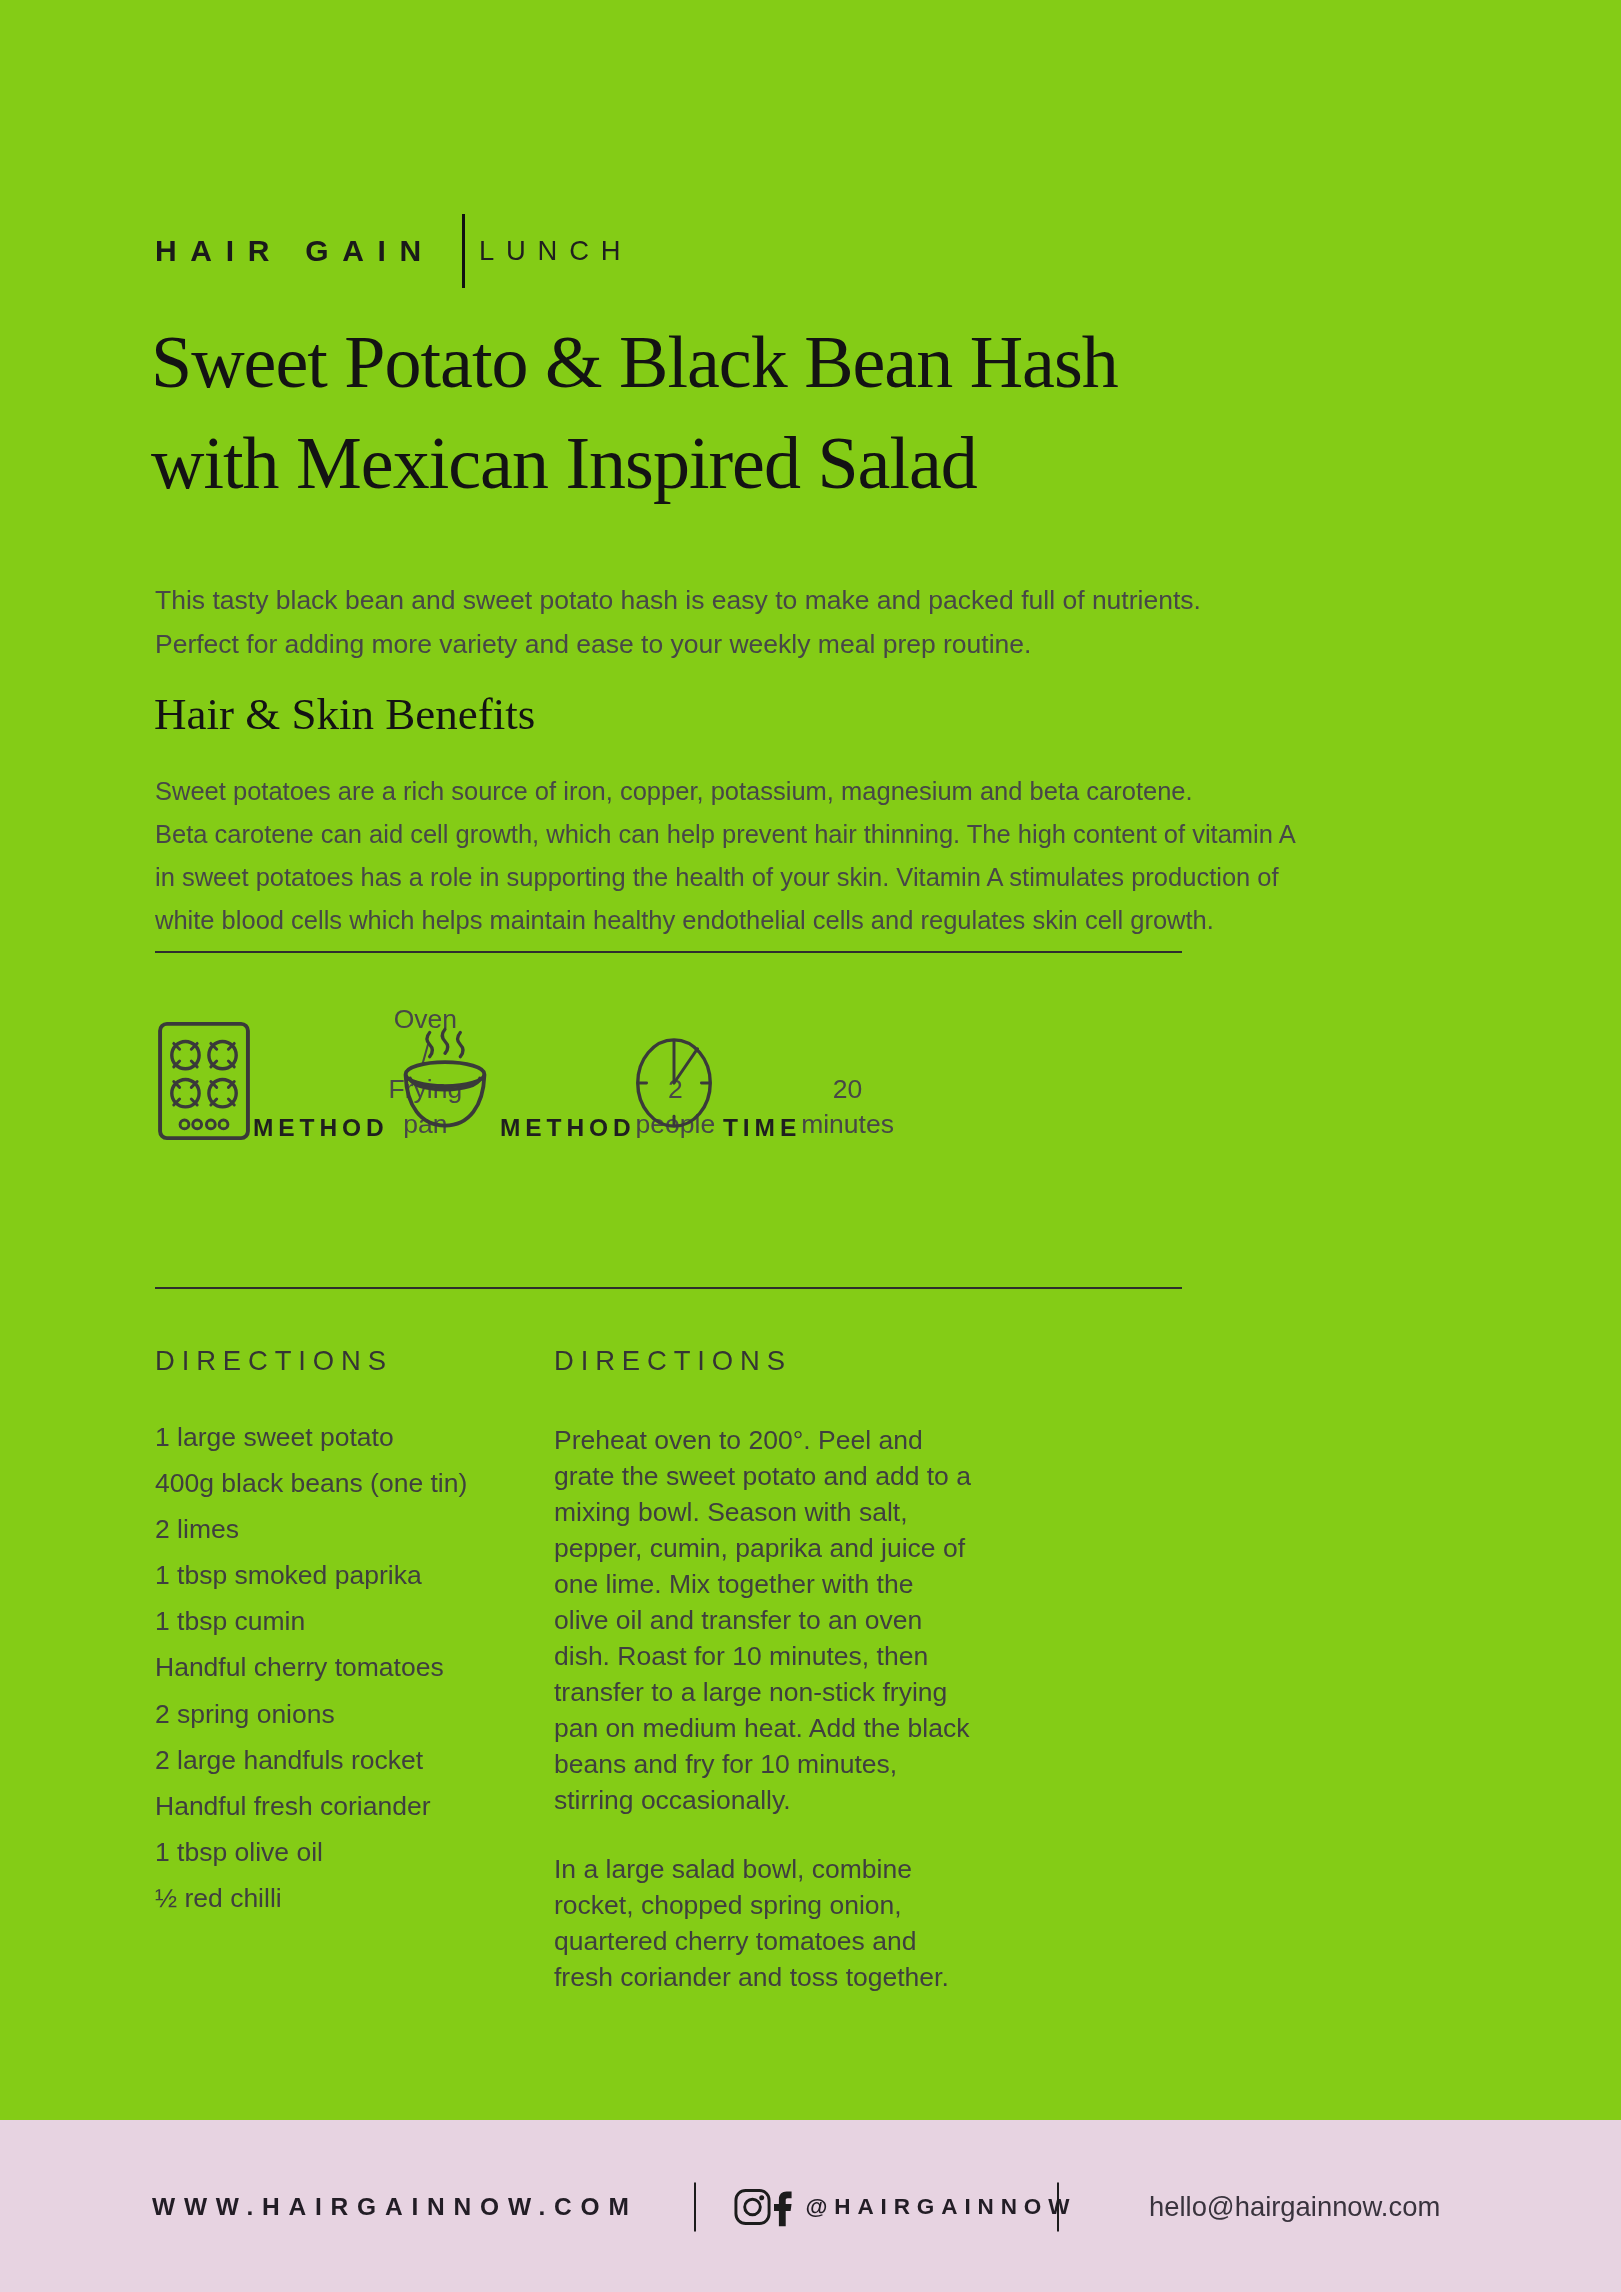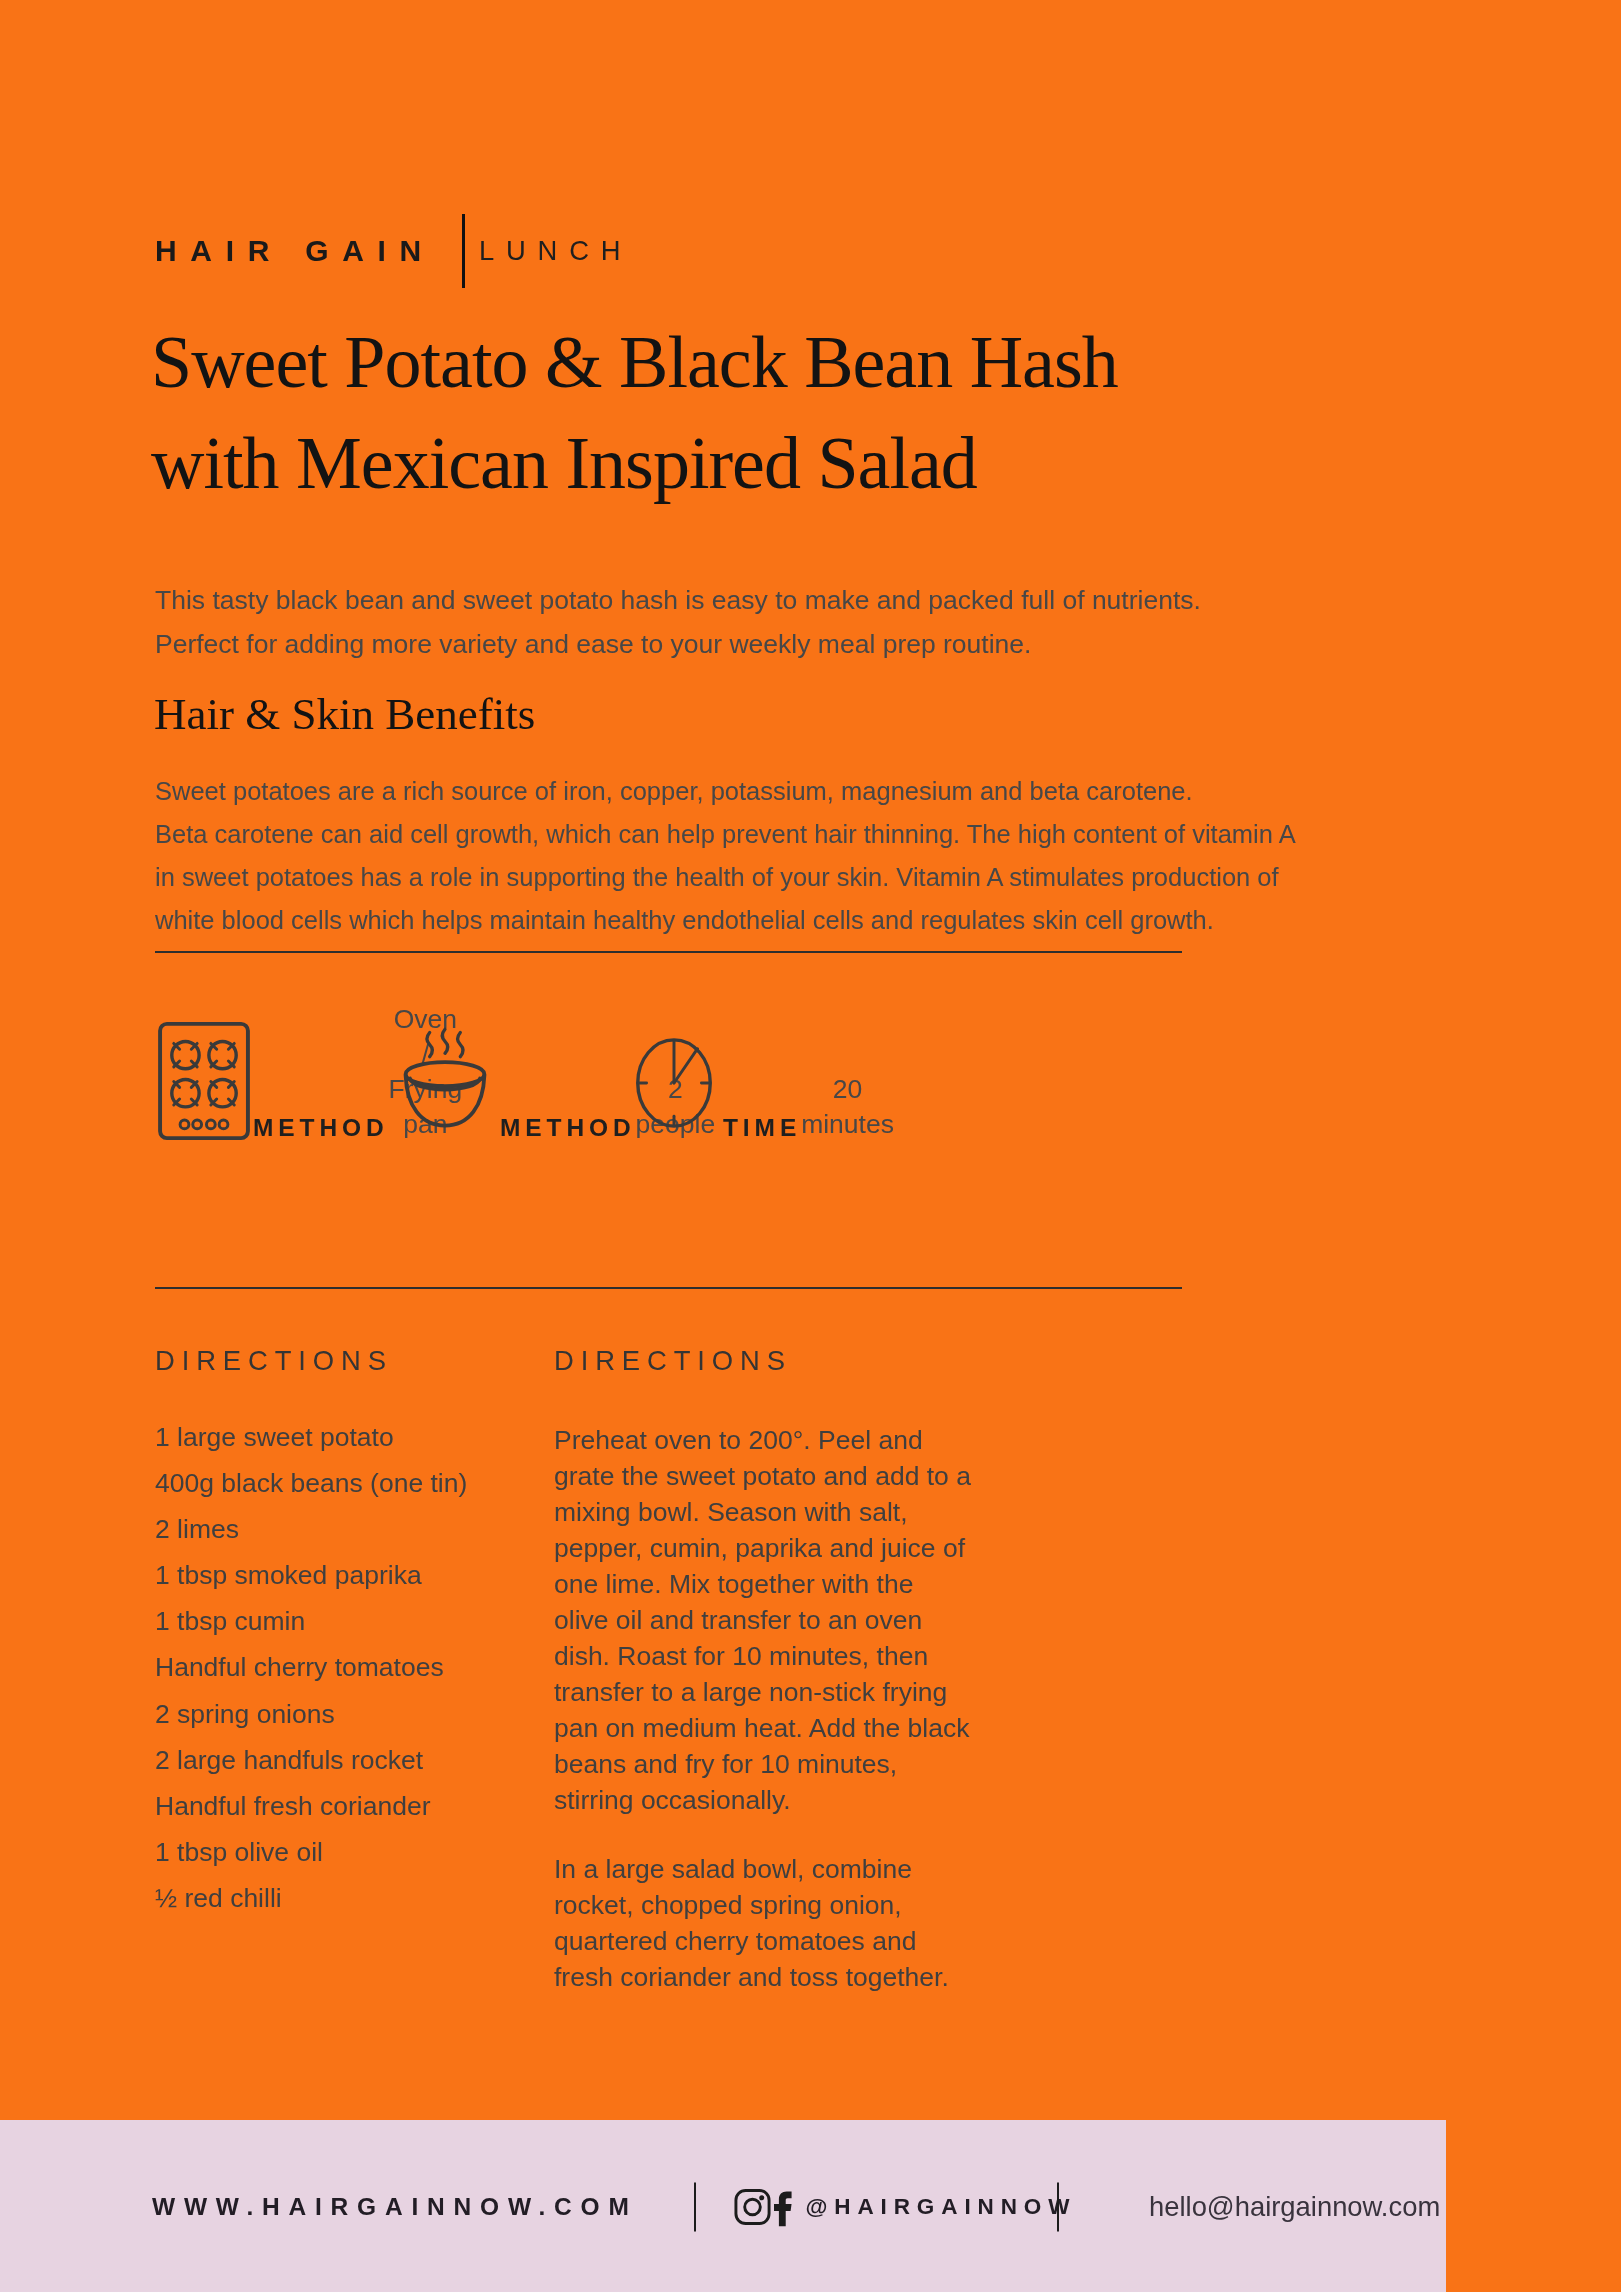--- a/index.html
+++ b/index.html
@@ -1,16 +1,16 @@
 <!DOCTYPE html>
 <html><head>
 <meta charset="utf-8">
 <style>
   html,body{margin:0;padding:0;background:#ffffff;}
-  .page{position:relative;width:1621px;height:2293px;background:#f97316;overflow:hidden;
+  .page{position:relative;width:1621px;height:2293px;background:#84cc16;overflow:hidden;
         font-family:"Liberation Sans",sans-serif;color:#3d3d3d;}
 
   
   .logo-row{position:absolute;left:155px;top:214px;display:flex;align-items:center;}
   .brand{font-size:30px;font-weight:700;letter-spacing:13.7px;color:#1a1a1a;}
   .logo-divider{width:2.9px;height:74px;background:#111;margin:0 13.7px 0 27.4px;}
   .category{font-size:27.4px;font-weight:400;letter-spacing:11.8px;color:#1f1f1f;}
 
   
   .title{position:absolute;left:151px;top:312px;width:1313px;margin:0;
@@ -44,21 +44,21 @@
   .ingredients ul{list-style:none;margin:47px 0 0 0;padding:0;}
   .ingredients li{font-size:26.5px;line-height:26.5px;margin-bottom:19.6px;color:#3f3f3f;}
   .directions{position:absolute;left:554px;top:1345px;width:417px;}
   .directions p{margin:0;font-size:26.5px;line-height:36px;color:#3f3f3f;}
   .directions p.first{margin-top:45px;}
   .directions p + p{margin-top:33px;}
   .directions2{position:absolute;left:990px;top:1411px;width:436px;}
   .directions2 p{margin:0;font-size:26.5px;line-height:36px;color:#3f3f3f;}
 
   
-  .footer{position:absolute;left:0;bottom:0;width:1446px;height:173px;}
+  .footer{position:absolute;left:0;bottom:0;width:1621px;height:173px;}
   .f-item{position:absolute;top:50%;transform:translateY(-50%);}
   .f-website{left:152px;font-size:24.5px;font-weight:700;letter-spacing:8.8px;color:#221d25;}
   .f-div{width:2px;height:49px;background:#1c1c1c;}
   .f-div1{left:694px;}
   .f-div2{left:1057px;}
   .f-social{left:733px;display:flex;align-items:center;}
   .f-social svg{display:block;}
   .f-handle{margin-left:11.8px;font-size:22.5px;font-weight:700;letter-spacing:6.9px;color:#221d25;}
   .f-email{left:1149px;font-size:27.4px;font-weight:400;color:#39333d;}
 </style>

